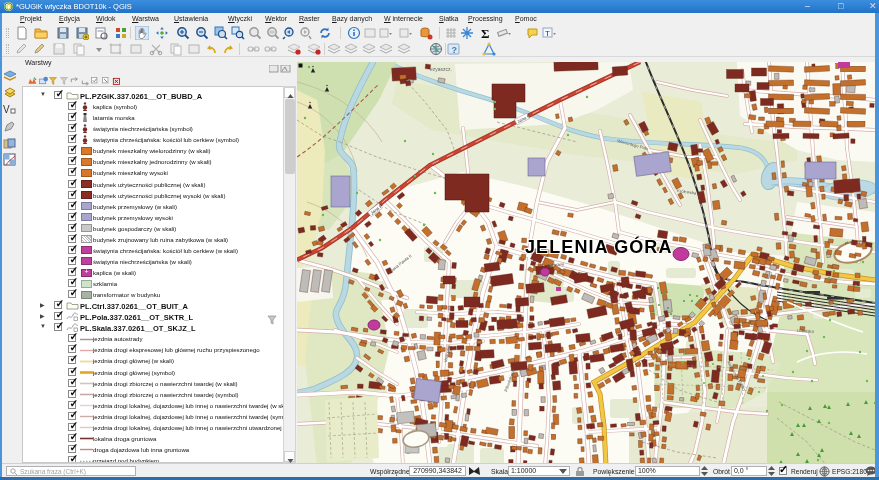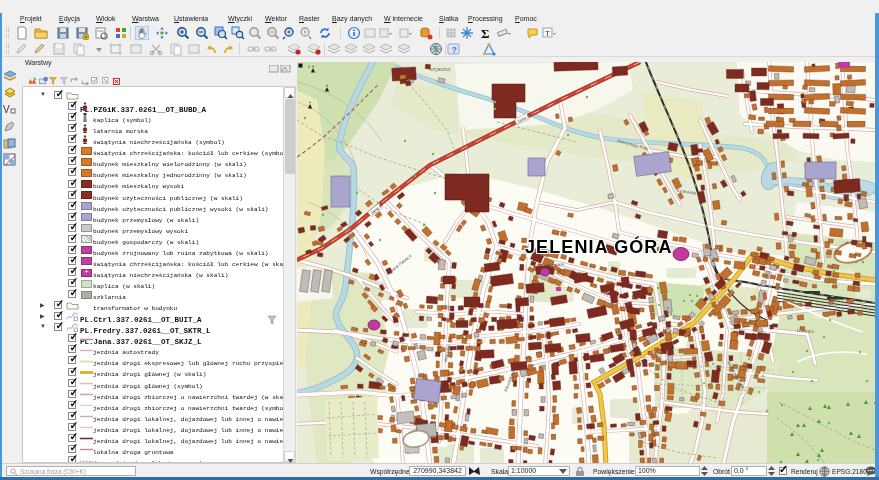--- a/index.html
+++ b/index.html
@@ -15,32 +15,45 @@
 .sep{position:absolute;top:2px;width:1px;height:12px;background:#d0d0d0;}
 .grip{position:absolute;top:3px;width:3px;height:10px;border-left:1px dotted #b8b8b8;border-right:1px dotted #b8b8b8;}
 #leftstrip{position:absolute;left:0px;top:57px;width:20px;height:406px;background:#f0f0f0;}
 #panel{position:absolute;left:20px;top:57px;width:277px;height:406px;background:#f0f0f0;}
 #paneltitle{position:absolute;left:5px;top:2px;font-size:7px;color:#222;}
 #tree{position:absolute;left:2px;top:29px;width:262px;height:377px;background:#fff;border:1px solid #c8c8c8;overflow:hidden;}
 .trow{position:absolute;left:0;width:260px;height:11px;font-size:6.1px;color:#111;white-space:nowrap;}
 .trow .cb{position:absolute;width:8px;height:8px;top:1px;border:1px solid #8a8a8a;background:#fff;}
 .trow .ck{position:absolute;top:-3px;margin-left:1.5px;font-size:10.5px;font-weight:bold;color:#111;}
 .trow .sw{position:absolute;width:11px;height:8px;top:1.5px;}
-.trow .tx{position:absolute;top:16px;font-family:Liberation Mono, monospace;}
+.trow .tx{position:absolute;top:2px;}
 .arr{position:absolute;font-size:7px;color:#444;top:1.5px;}
 #sbv{position:absolute;right:1px;top:29px;width:13px;height:377px;background:#f0f0f0;border:1px solid #d4d4d4;}
 #statusbar{position:absolute;left:2px;top:463px;width:875px;height:14px;background:#f0f0f0;border-top:1px solid #d0d0d0;font-size:7px;color:#222;}
 .sb{position:absolute;top:2px;height:10px;background:#fff;border:1px solid #b0b0b0;font-size:7px;color:#222;}
 #frameL{position:absolute;left:0;top:13px;width:2px;height:464px;background:#4a96dc;}
 #frameR{position:absolute;right:0;top:13px;width:4px;height:464px;background:#4a96dc;}
 #frameB{position:absolute;left:0;top:477px;width:879px;height:3px;background:#2e6da8;}
 #mapbox{position:absolute;left:297px;top:62px;width:578px;height:404px;overflow:hidden;}
 </style></head>
 <body>
 <div id="win">
+<div id="titlebar">
+ <svg width="9" height="9" style="position:absolute;left:4px;top:2px" viewBox="0 0 10 10">
+        <circle cx="5" cy="5" r="5" fill="#fff"></circle>
+        <circle cx="5" cy="5" r="4" fill="none" stroke="#3a9a3a" stroke-width="1.6"></circle>
+        <text x="2.5" y="8" font-size="7" fill="#e8c020" font-family="Liberation Sans" font-weight="bold">Q</text>
+      </svg>
+ <div id="title">*GUGiK wtyczka BDOT10k - QGIS</div>
+ <div id="winbtns">
+   <span style="position:absolute;left:38px;top:1px">–</span>
+   <span style="position:absolute;left:71px;top:1px">□</span>
+   <span style="position:absolute;left:102px;top:1px;color:#f5d0c8">✕</span>
+ </div>
+</div>
 <div id="menubar">
       <span class="mi" style="left:18px"><u>P</u>rojekt</span>
       <span class="mi" style="left:57px"><u>E</u>dycja</span>
       <span class="mi" style="left:94px"><u>W</u>idok</span>
       <span class="mi" style="left:130px"><u>W</u>arstwa</span>
       <span class="mi" style="left:172px"><u>U</u>stawienia</span>
       <span class="mi" style="left:226px"><u>W</u>tyczki</span>
       <span class="mi" style="left:263px"><u>W</u>ektor</span>
       <span class="mi" style="left:297px"><u>R</u>aster</span>
       <span class="mi" style="left:330px"><u>B</u>azy danych</span>
@@ -499,31 +512,31 @@
           <span class="tx" style="left:57px;font-weight:bold;font-size:7.5px">PL.Ctrl.337.0261__OT_BUIT_A</span>
         </div>
         <div class="trow" style="top:224.2px">
           <span class="arr" style="left:17px;top:1px;font-size:6px">▶</span>
           <span class="cb" style="left:31px"></span>
           <span class="ck" style="left:31px">✓</span>
           <svg width="13" height="9" viewBox="0 0 13 9" style="position:absolute;left:43px;top:1px">
             <path d="M1 7C3 2 5 8 7 3s4 1 5-1" fill="none" stroke="#9a9aa8" stroke-width="1"></path>
             <rect x="8" y="5" width="3.5" height="3.5" fill="#fff" stroke="#888" stroke-width="0.7"></rect>
           </svg>
-          <span class="tx" style="left:57px;font-weight:bold;font-size:7.5px">PL.Fredry.337.0261__OT_SKTR_L</span>
+          <span class="tx" style="left:57px;font-weight:bold;font-size:7.5px">PL.Pola.337.0261__OT_SKTR_L</span>
         </div>
         <div class="trow" style="top:235.3px">
           <span class="arr" style="left:17px;top:1px;font-size:6px">▼</span>
           <span class="cb" style="left:31px"></span>
           <span class="ck" style="left:31px">✓</span>
           <svg width="13" height="9" viewBox="0 0 13 9" style="position:absolute;left:43px;top:1px">
             <path d="M1 7C3 2 5 8 7 3s4 1 5-1" fill="none" stroke="#9a9aa8" stroke-width="1"></path>
             <rect x="8" y="5" width="3.5" height="3.5" fill="#fff" stroke="#888" stroke-width="0.7"></rect>
           </svg>
-          <span class="tx" style="left:57px;font-weight:bold;font-size:7.5px">PL.Jana.337.0261__OT_SKJZ_L</span>
+          <span class="tx" style="left:57px;font-weight:bold;font-size:7.5px">PL.Skala.337.0261__OT_SKJZ_L</span>
         </div>
         <div class="trow" style="top:246.3px">
           <span class="cb" style="left:45px"></span>
           <span class="ck" style="left:45px">✓</span>
           <svg width="13" height="9" style="position:absolute;left:57px;top:1.5px">
             <line x1="0" y1="4.5" x2="13" y2="4.5" stroke="#b08c8c" stroke-width="1.4"></line>
           </svg>
           <span class="tx" style="left:70px">jezdnia autostrady</span>
         </div>
         <div class="trow" style="top:257.4px">

